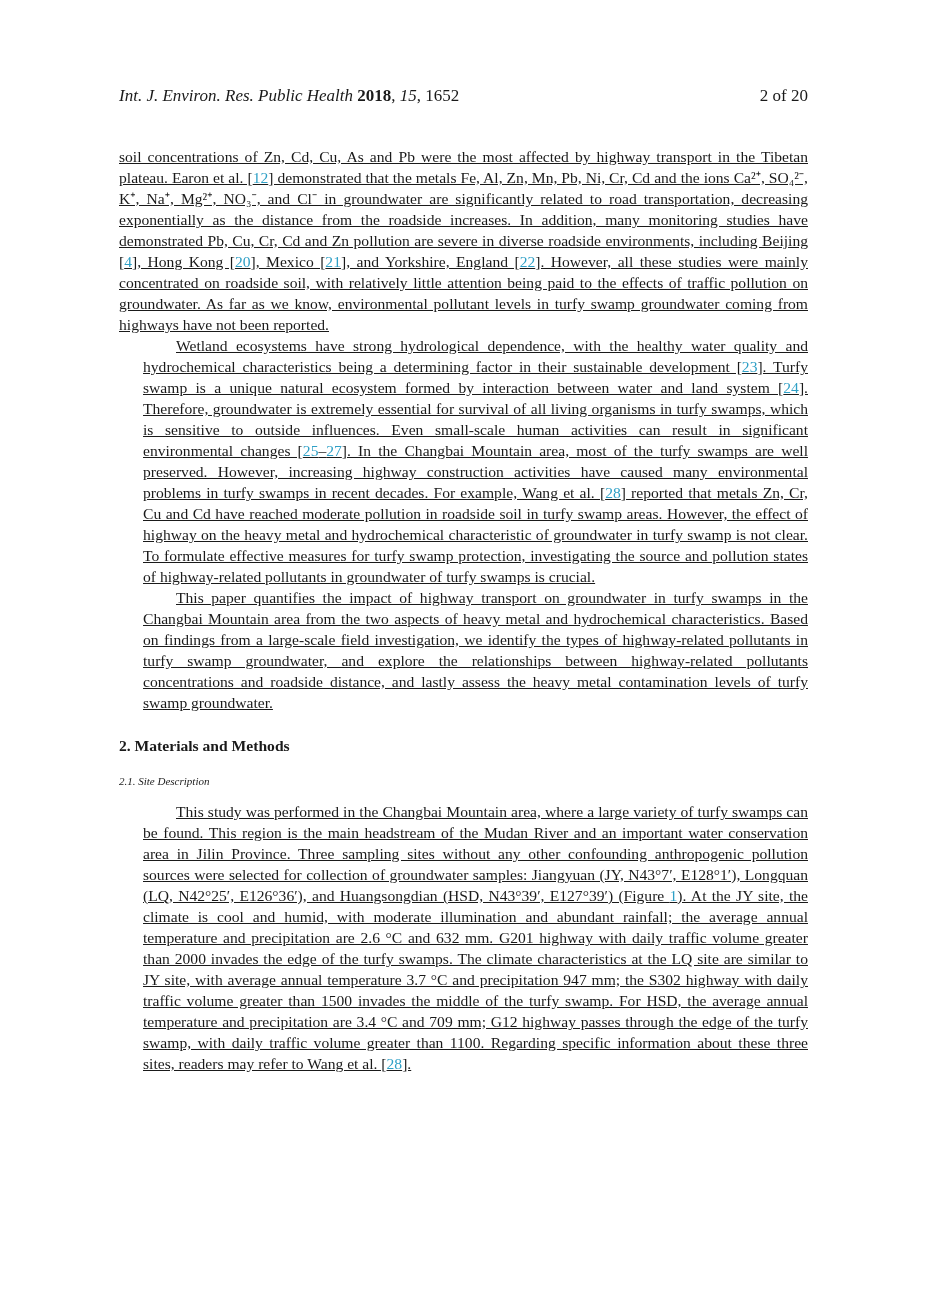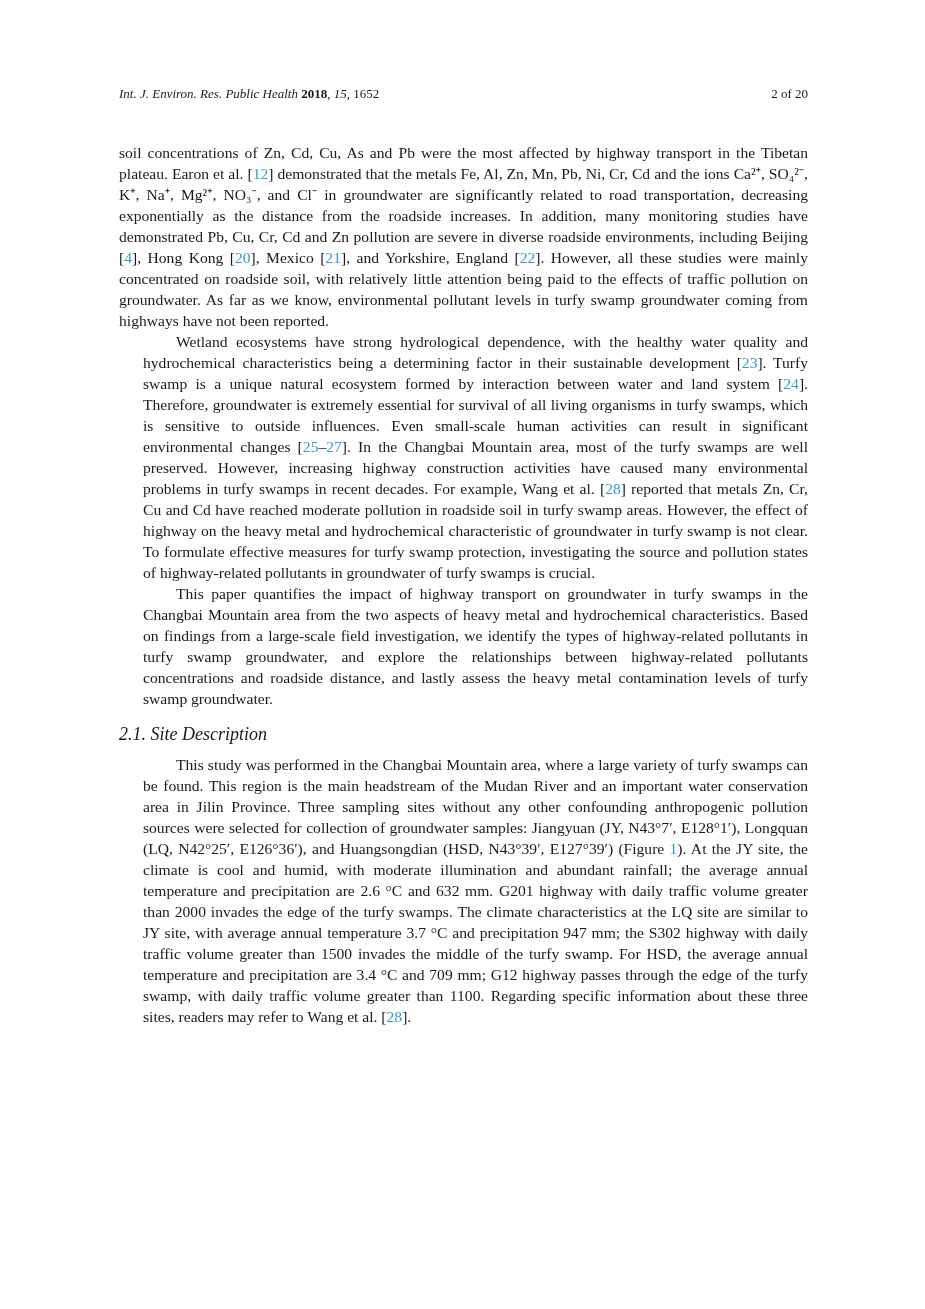--- a/index.html
+++ b/index.html
@@ -11,59 +11,60 @@
     background: #ffffff;
     font-family: "Liberation Serif", serif;
     color: #1a1a1a;
     overflow: hidden;
   }
   .running-header {
     display: flex;
     justify-content: space-between;
     align-items: baseline;
     margin: 86px 117px 0 119px;
-    font-size: 13px;
+    font-size: 17px;
     color: #1a1a1a;
   }
   .running-header .seg-italic { font-style: italic; }
   .running-header .seg-bold { font-weight: bold; }
   .content {
     margin: 40px 117px 0 119px;
     font-size: 15.6px;
     line-height: 21px;
     text-align: justify;
   }
-  p.para { margin: 0; }
+  p.para { margin: 0; text-decoration: underline; }
   p.para.indent { text-indent: 33px; margin-left: 24px; }
   a.cite-link {
     text-decoration: none;
     cursor: pointer;
   }
   h2.section-heading {
     font-size: 15.6px;
     font-weight: bold;
     margin: 22px 0 0 0;
     text-align: left;
   }
   h3.subsection-heading {
-    font-size: 18px;
+    font-size: 11px;
     font-weight: normal;
     font-style: italic;
     margin: 15px 0 9px 0;
     text-align: left;
   }
 </style>
 </head>
 <body>
 
 <div class="page">
   <header class="running-header">
     <div class="header-left"><span class="seg-italic">Int. J. Environ. Res. Public Health </span><span class="seg-bold">2018</span><span>, </span><span class="seg-italic">15</span><span>, 1652</span></div>
     <div class="header-right">2 of 20</div>
   </header>
   <main class="content">
       <p class="para"><span>soil concentrations of Zn, Cd, Cu, As and Pb were the most affected by highway transport in the Tibetan plateau. Earon et al. [</span><a class="cite-link" style="color: rgb(47, 160, 198);">12</a><span>] demonstrated that the metals Fe, Al, Zn, Mn, Pb, Ni, Cr, Cd and the ions Ca²⁺, SO₄²⁻, K⁺, Na⁺, Mg²⁺, NO₃⁻, and Cl⁻ in groundwater are significantly related to road transportation, decreasing exponentially as the distance from the roadside increases. In addition, many monitoring studies have demonstrated Pb, Cu, Cr, Cd and Zn pollution are severe in diverse roadside environments, including Beijing [</span><a class="cite-link" style="color: rgb(47, 160, 198);">4</a><span>], Hong Kong [</span><a class="cite-link" style="color: rgb(47, 160, 198);">20</a><span>], Mexico [</span><a class="cite-link" style="color: rgb(47, 160, 198);">21</a><span>], and Yorkshire, England [</span><a class="cite-link" style="color: rgb(47, 160, 198);">22</a><span>]. However, all these studies were mainly concentrated on roadside soil, with relatively little attention being paid to the effects of traffic pollution on groundwater. As far as we know, environmental pollutant levels in turfy swamp groundwater coming from highways have not been reported.</span></p>
       <p class="para indent"><span>Wetland ecosystems have strong hydrological dependence, with the healthy water quality and hydrochemical characteristics being a determining factor in their sustainable development [</span><a class="cite-link" style="color: rgb(47, 160, 198);">23</a><span>]. Turfy swamp is a unique natural ecosystem formed by interaction between water and land system [</span><a class="cite-link" style="color: rgb(47, 160, 198);">24</a><span>]. Therefore, groundwater is extremely essential for survival of all living organisms in turfy swamps, which is sensitive to outside influences. Even small-scale human activities can result in significant environmental changes [</span><a class="cite-link" style="color: rgb(47, 160, 198);">25</a><span>–</span><a class="cite-link" style="color: rgb(47, 160, 198);">27</a><span>]. In the Changbai Mountain area, most of the turfy swamps are well preserved. However, increasing highway construction activities have caused many environmental problems in turfy swamps in recent decades. For example, Wang et al. [</span><a class="cite-link" style="color: rgb(47, 160, 198);">28</a><span>] reported that metals Zn, Cr, Cu and Cd have reached moderate pollution in roadside soil in turfy swamp areas. However, the effect of highway on the heavy metal and hydrochemical characteristic of groundwater in turfy swamp is not clear. To formulate effective measures for turfy swamp protection, investigating the source and pollution states of highway-related pollutants in groundwater of turfy swamps is crucial.</span></p>
       <p class="para indent"><span>This paper quantifies the impact of highway transport on groundwater in turfy swamps in the Changbai Mountain area from the two aspects of heavy metal and hydrochemical characteristics. Based on findings from a large-scale field investigation, we identify the types of highway-related pollutants in turfy swamp groundwater, and explore the relationships between highway-related pollutants concentrations and roadside distance, and lastly assess the heavy metal contamination levels of turfy swamp groundwater.</span></p>
+      <h2 class="section-heading">2. Materials and Methods</h2>
       <h3 class="subsection-heading">2.1. Site Description</h3>
       <p class="para indent"><span>This study was performed in the Changbai Mountain area, where a large variety of turfy swamps can be found. This region is the main headstream of the Mudan River and an important water conservation area in Jilin Province. Three sampling sites without any other confounding anthropogenic pollution sources were selected for collection of groundwater samples: Jiangyuan (JY, N43°7′, E128°1′), Longquan (LQ, N42°25′, E126°36′), and Huangsongdian (HSD, N43°39′, E127°39′) (Figure </span><a class="cite-link" style="color: rgb(47, 160, 198);">1</a><span>). At the JY site, the climate is cool and humid, with moderate illumination and abundant rainfall; the average annual temperature and precipitation are 2.6 °C and 632 mm. G201 highway with daily traffic volume greater than 2000 invades the edge of the turfy swamps. The climate characteristics at the LQ site are similar to JY site, with average annual temperature 3.7 °C and precipitation 947 mm; the S302 highway with daily traffic volume greater than 1500 invades the middle of the turfy swamp. For HSD, the average annual temperature and precipitation are 3.4 °C and 709 mm; G12 highway passes through the edge of the turfy swamp, with daily traffic volume greater than 1100. Regarding specific information about these three sites, readers may refer to Wang et al. [</span><a class="cite-link" style="color: rgb(47, 160, 198);">28</a><span>].</span></p>
     </main>
 </div>
 
 </body></html>

